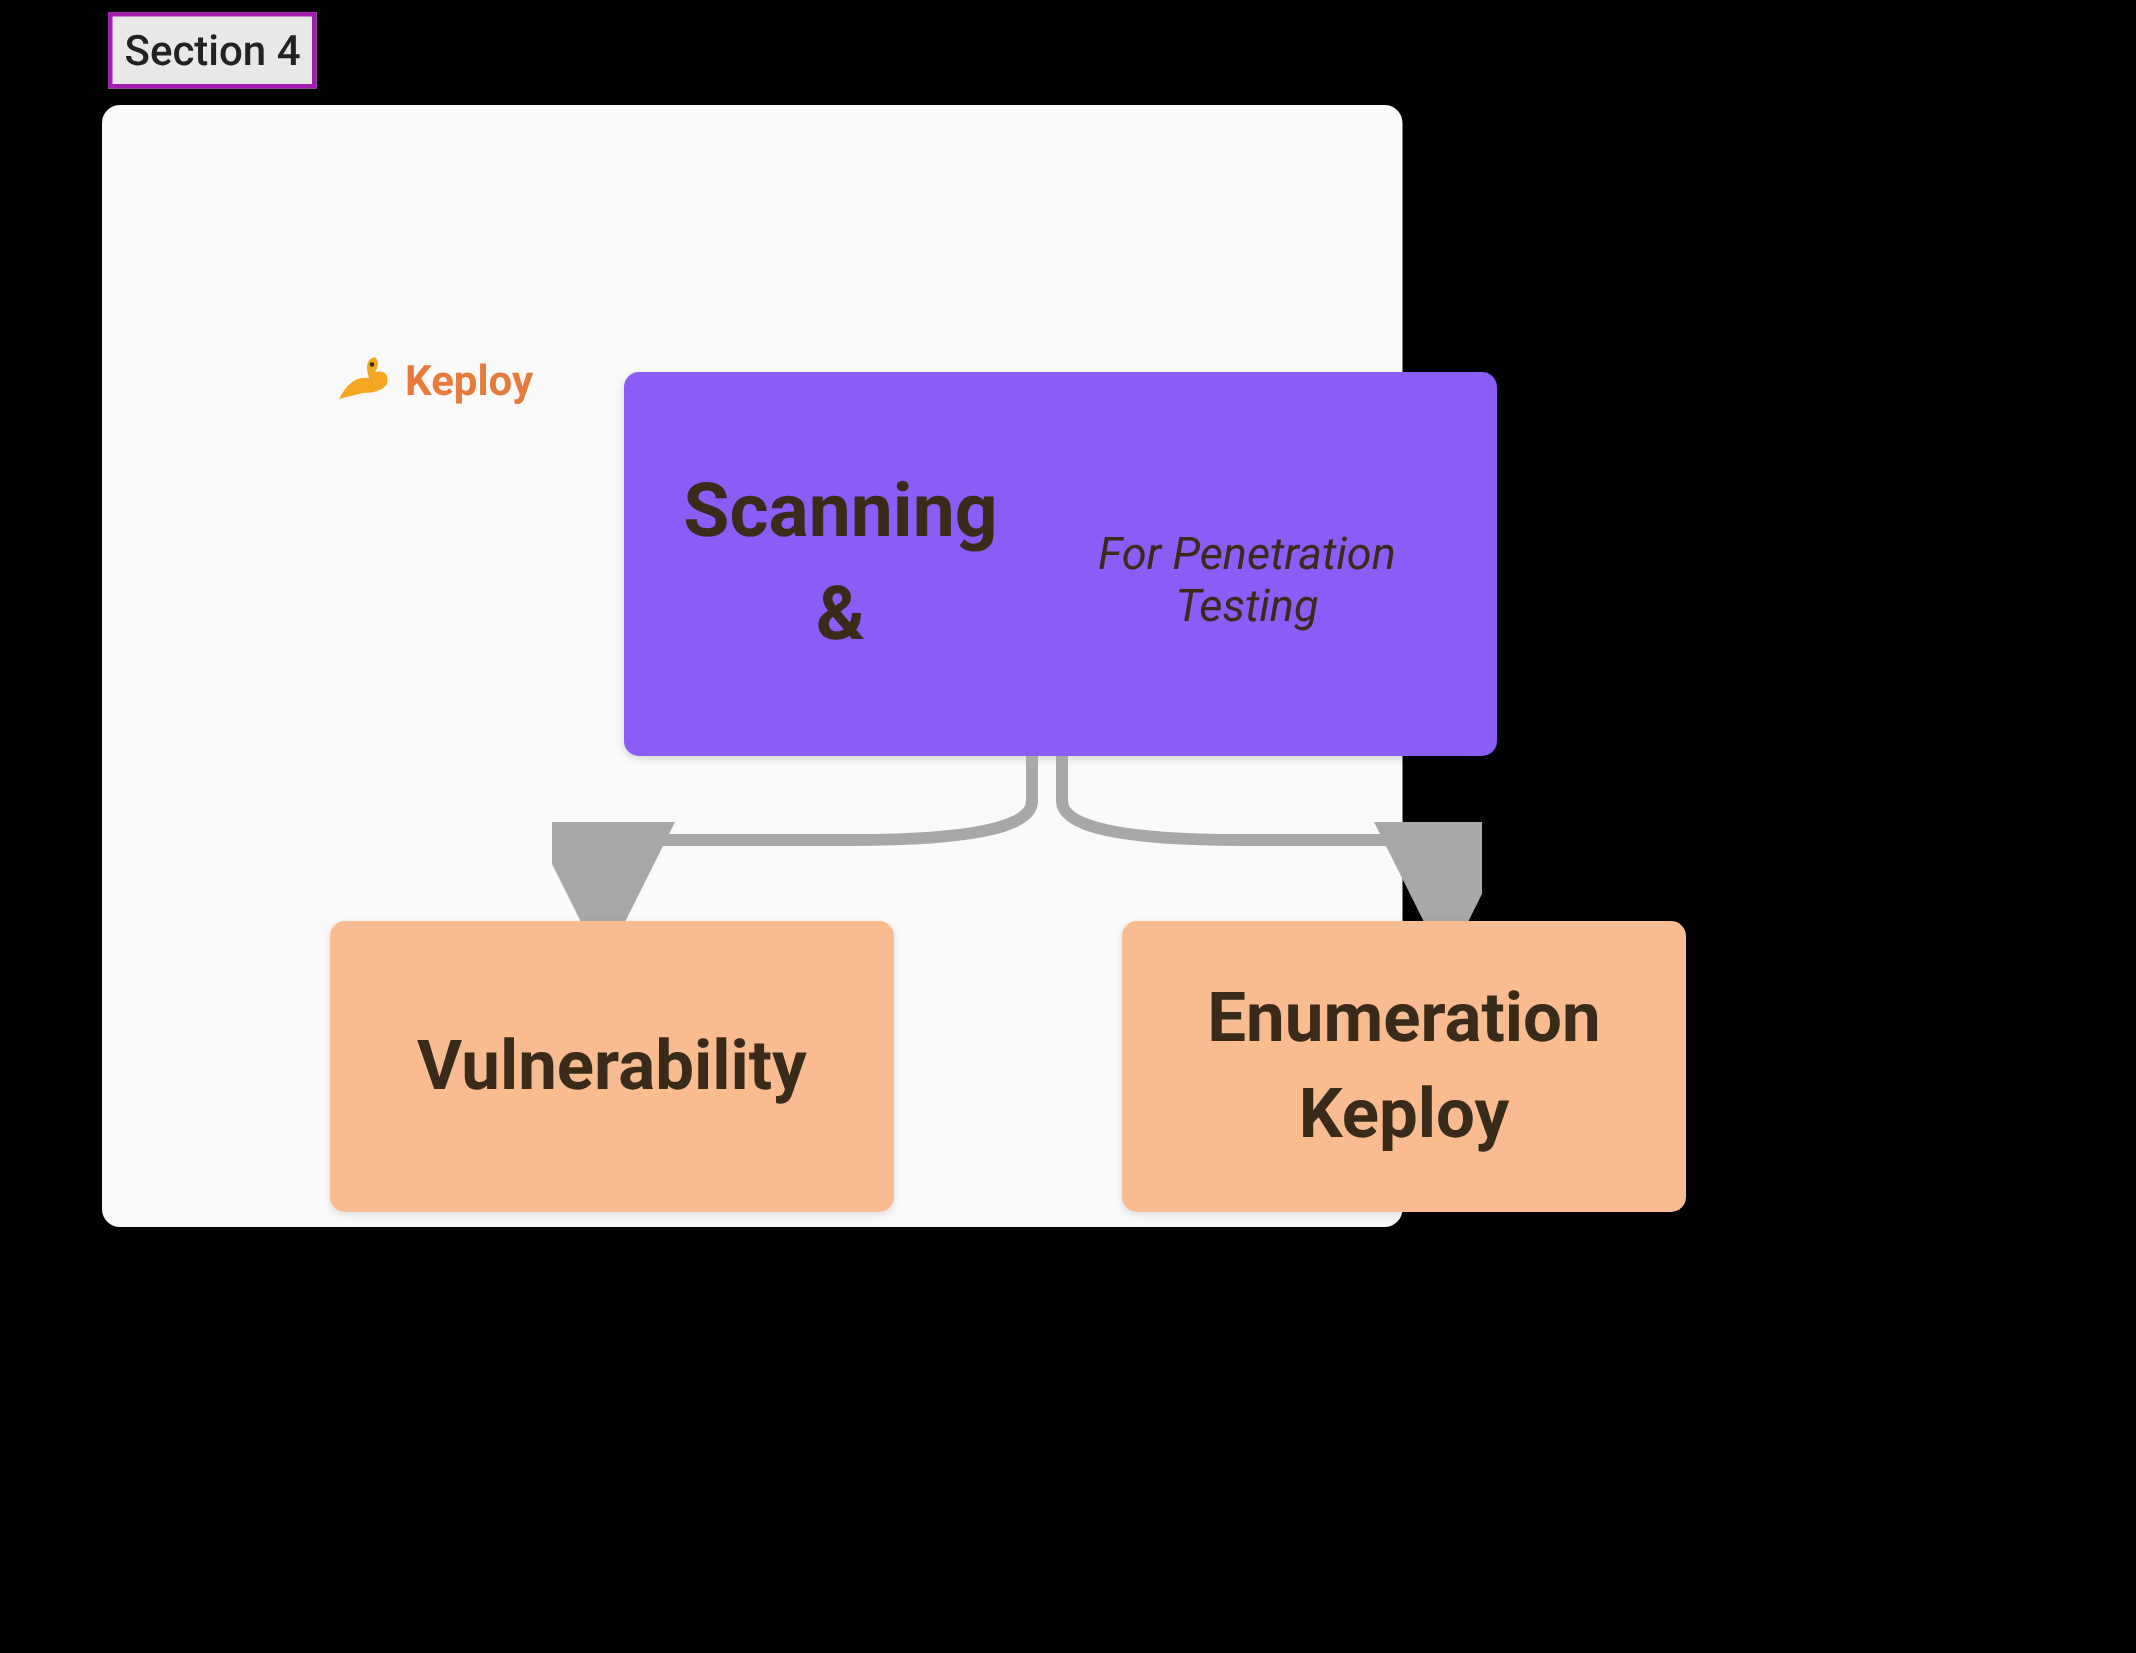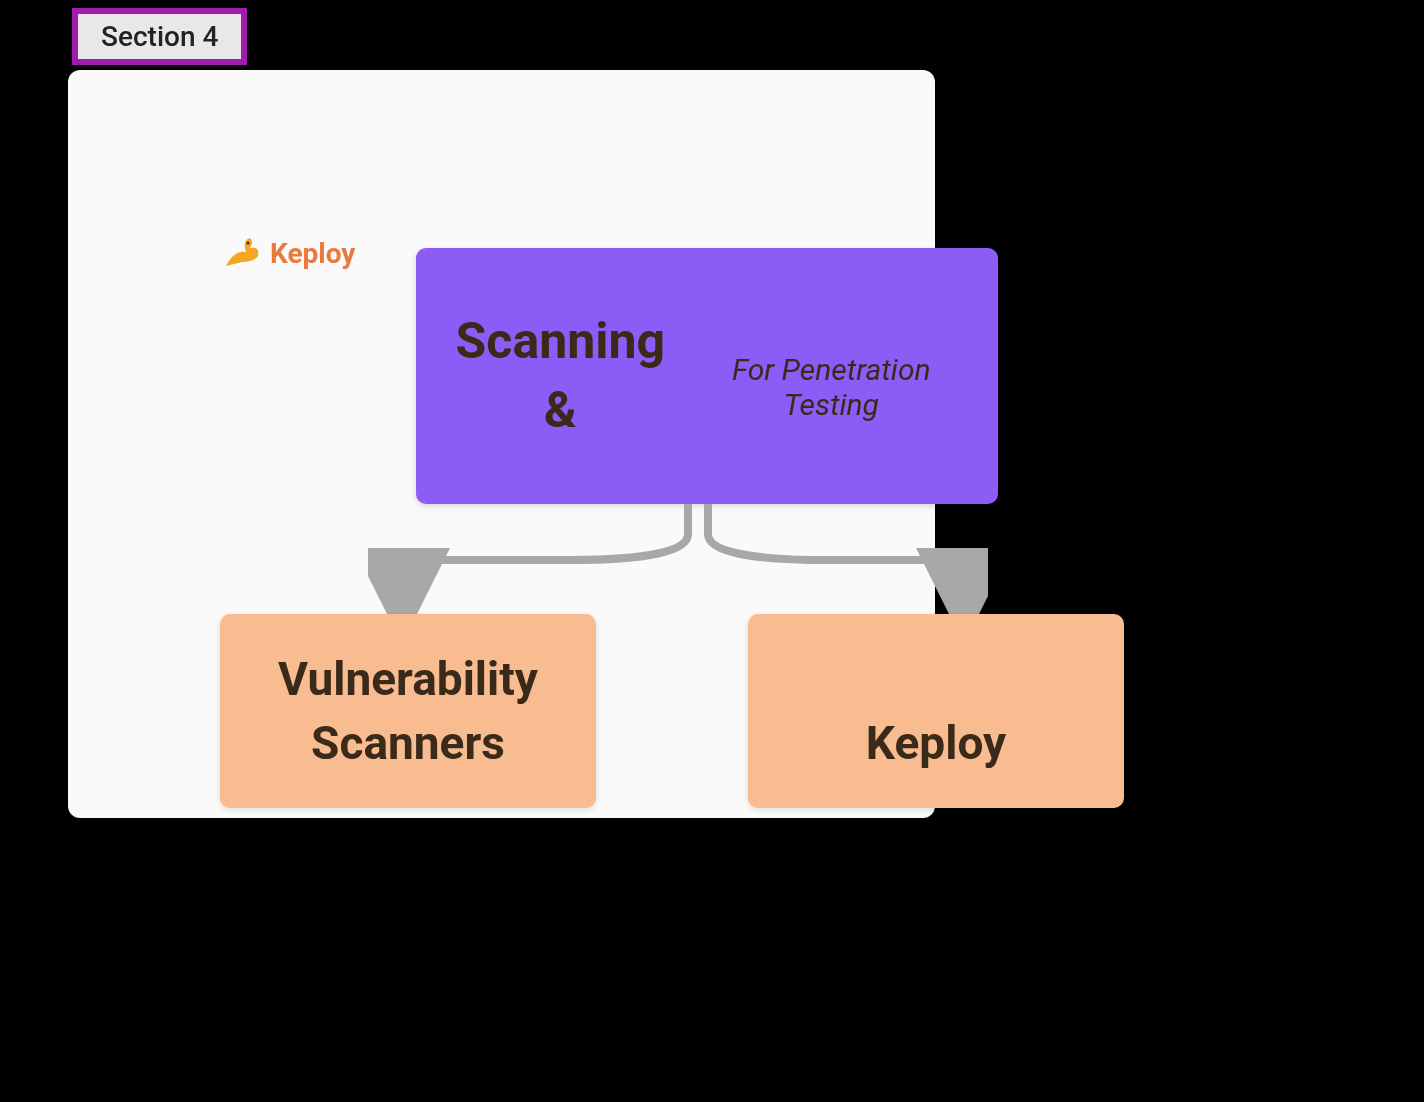--- a/index.html
+++ b/index.html
@@ -8,22 +8,22 @@
       height: 1102px;
       background: #000;
       font-family: -apple-system, BlinkMacSystemFont, "Segoe UI", Roboto, Helvetica, Arial, sans-serif;
       position: relative;
     }
     .section-tab {
       position: absolute;
       top: 8px;
       left: 72px;
       background: #e8e8e8;
-      border: 6px solid #a21caf;
-      padding: 6px 23px;
+      border: 3px solid #a21caf;
+      padding: 6px 8px;
       font-size: 28px;
       font-weight: 500;
       color: #222;
     }
     .card {
       position: absolute;
       top: 70px;
       left: 68px;
       width: 867px;
       height: 748px;
@@ -146,24 +146,23 @@
         </marker>
       </defs>
       <path d="M320 0 L320 30 Q320 56 200 56 L60 56 Q34 56 34 78 L34 92" stroke="#A8A8A8" stroke-width="8" fill="none" marker-end="url(#arrowL)"></path>
       <path d="M340 0 L340 30 Q340 56 460 56 L570 56 Q596 56 596 78 L596 92" stroke="#A8A8A8" stroke-width="8" fill="none" marker-end="url(#arrowR)"></path>
     </svg>
   </div>
 
   <div class="left-box">
     <div class="child-title">
       <span>Vulnerability</span><br>
-      <span>Scanners</span>
     </div>
   </div>
 
   <div class="right-box">
     <div class="child-title">
-      <br>
+      <span>Enumeration</span><br>
       <span>Keploy</span>
     </div>
   </div>
 
 </div>
 
 </body></html>

